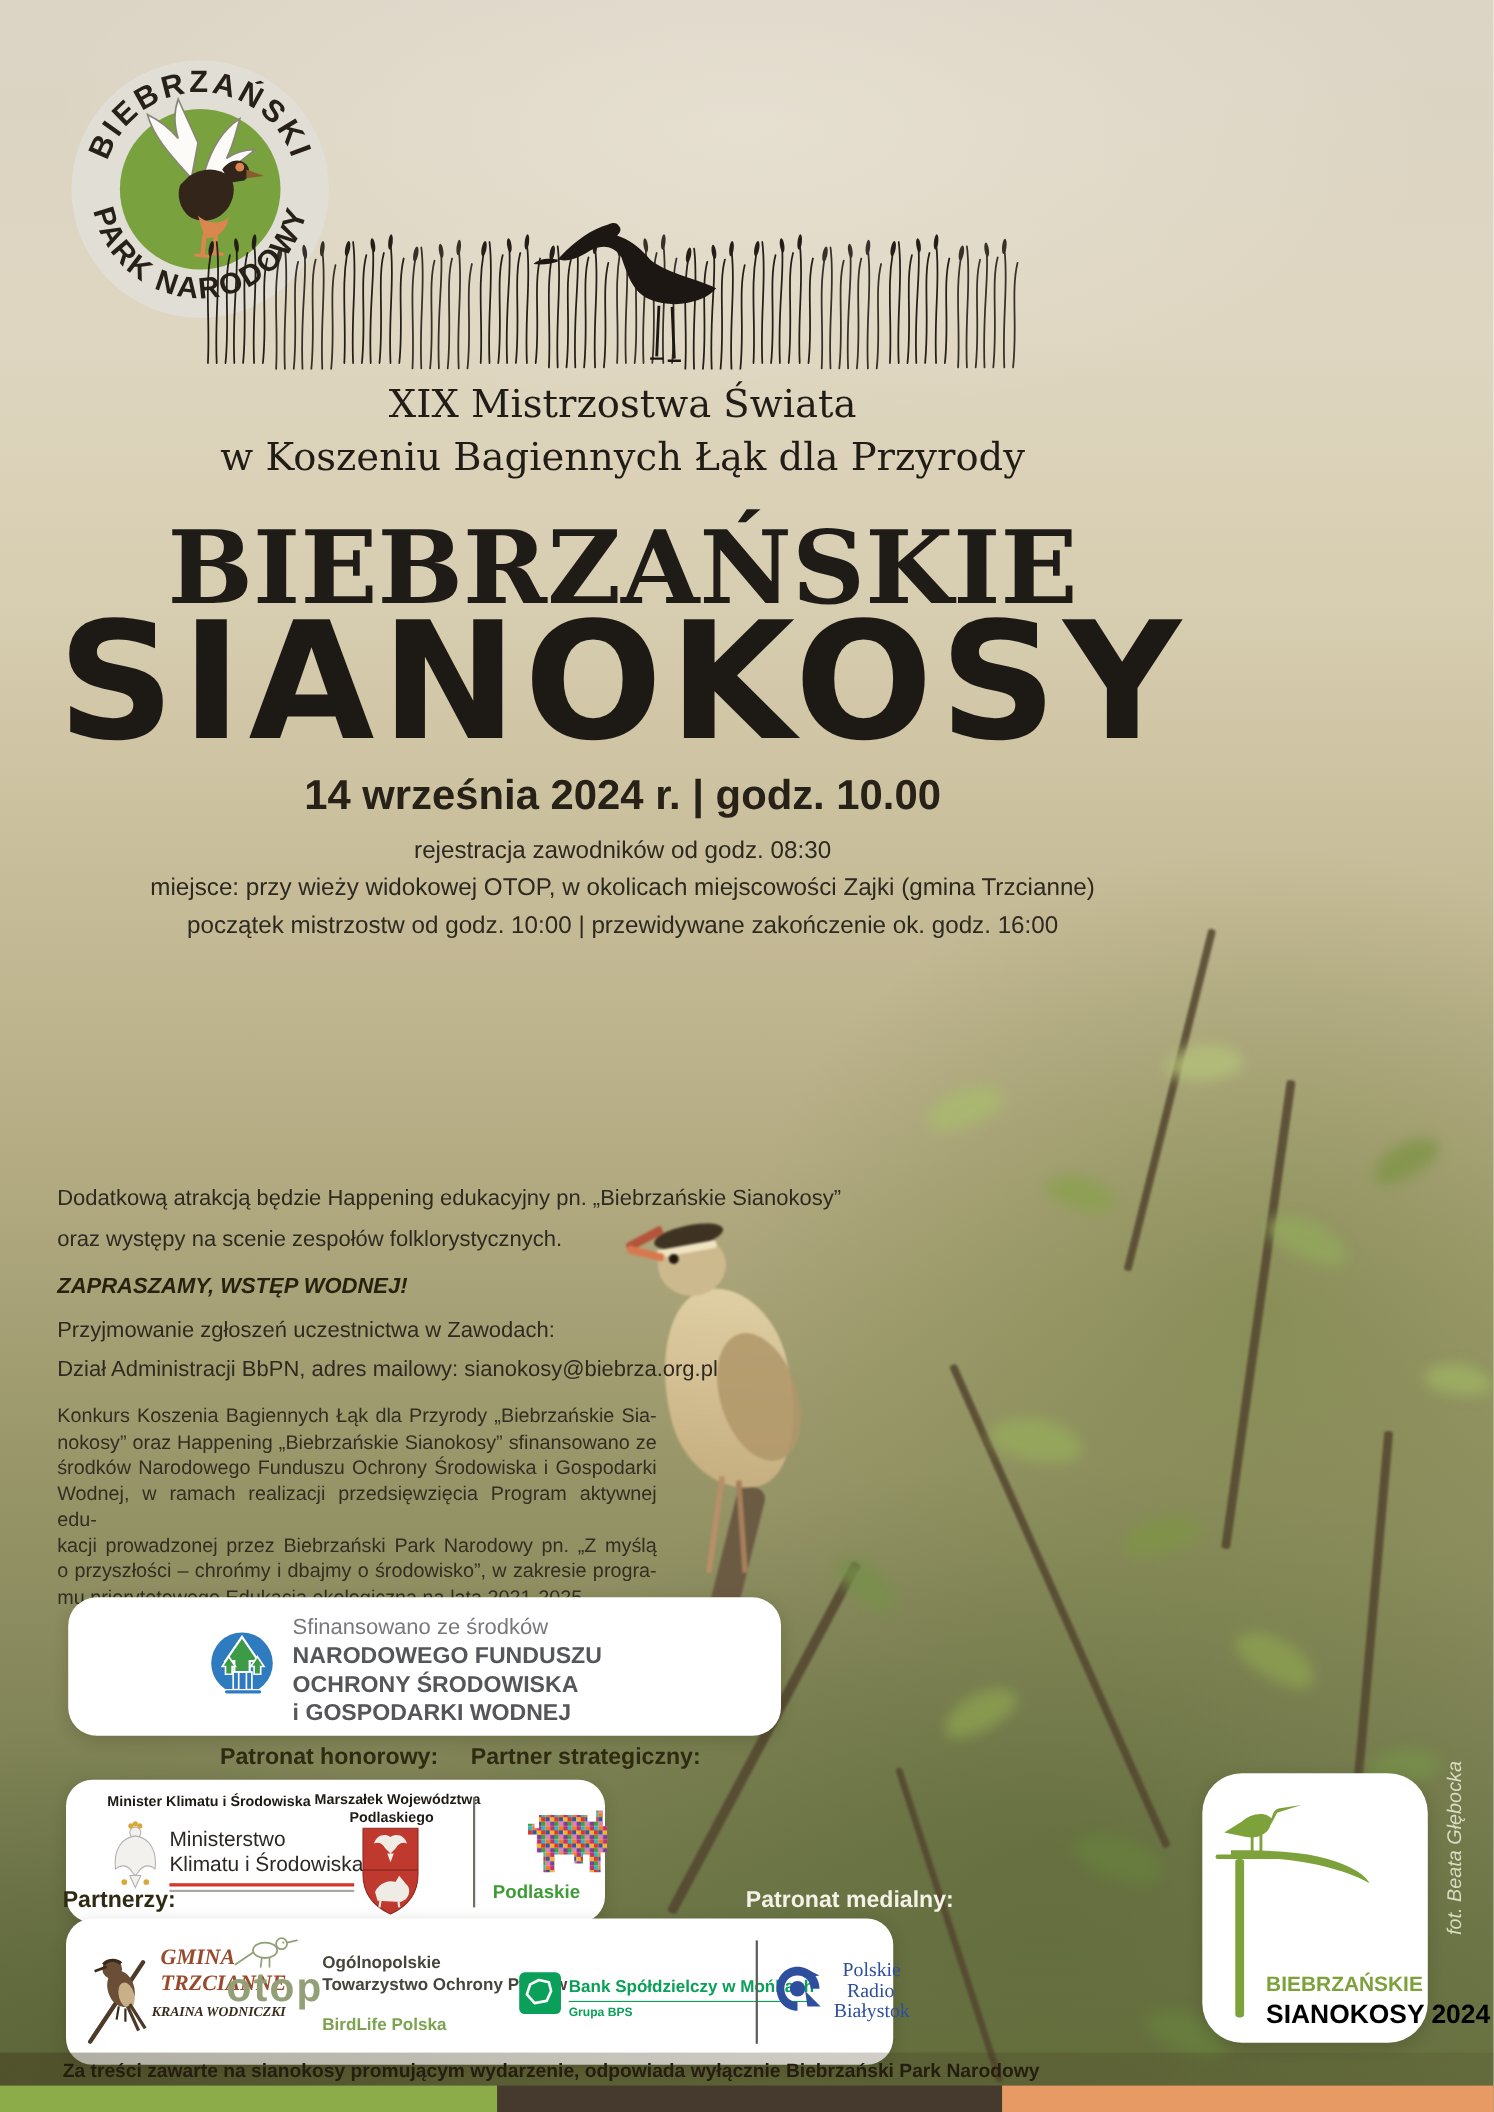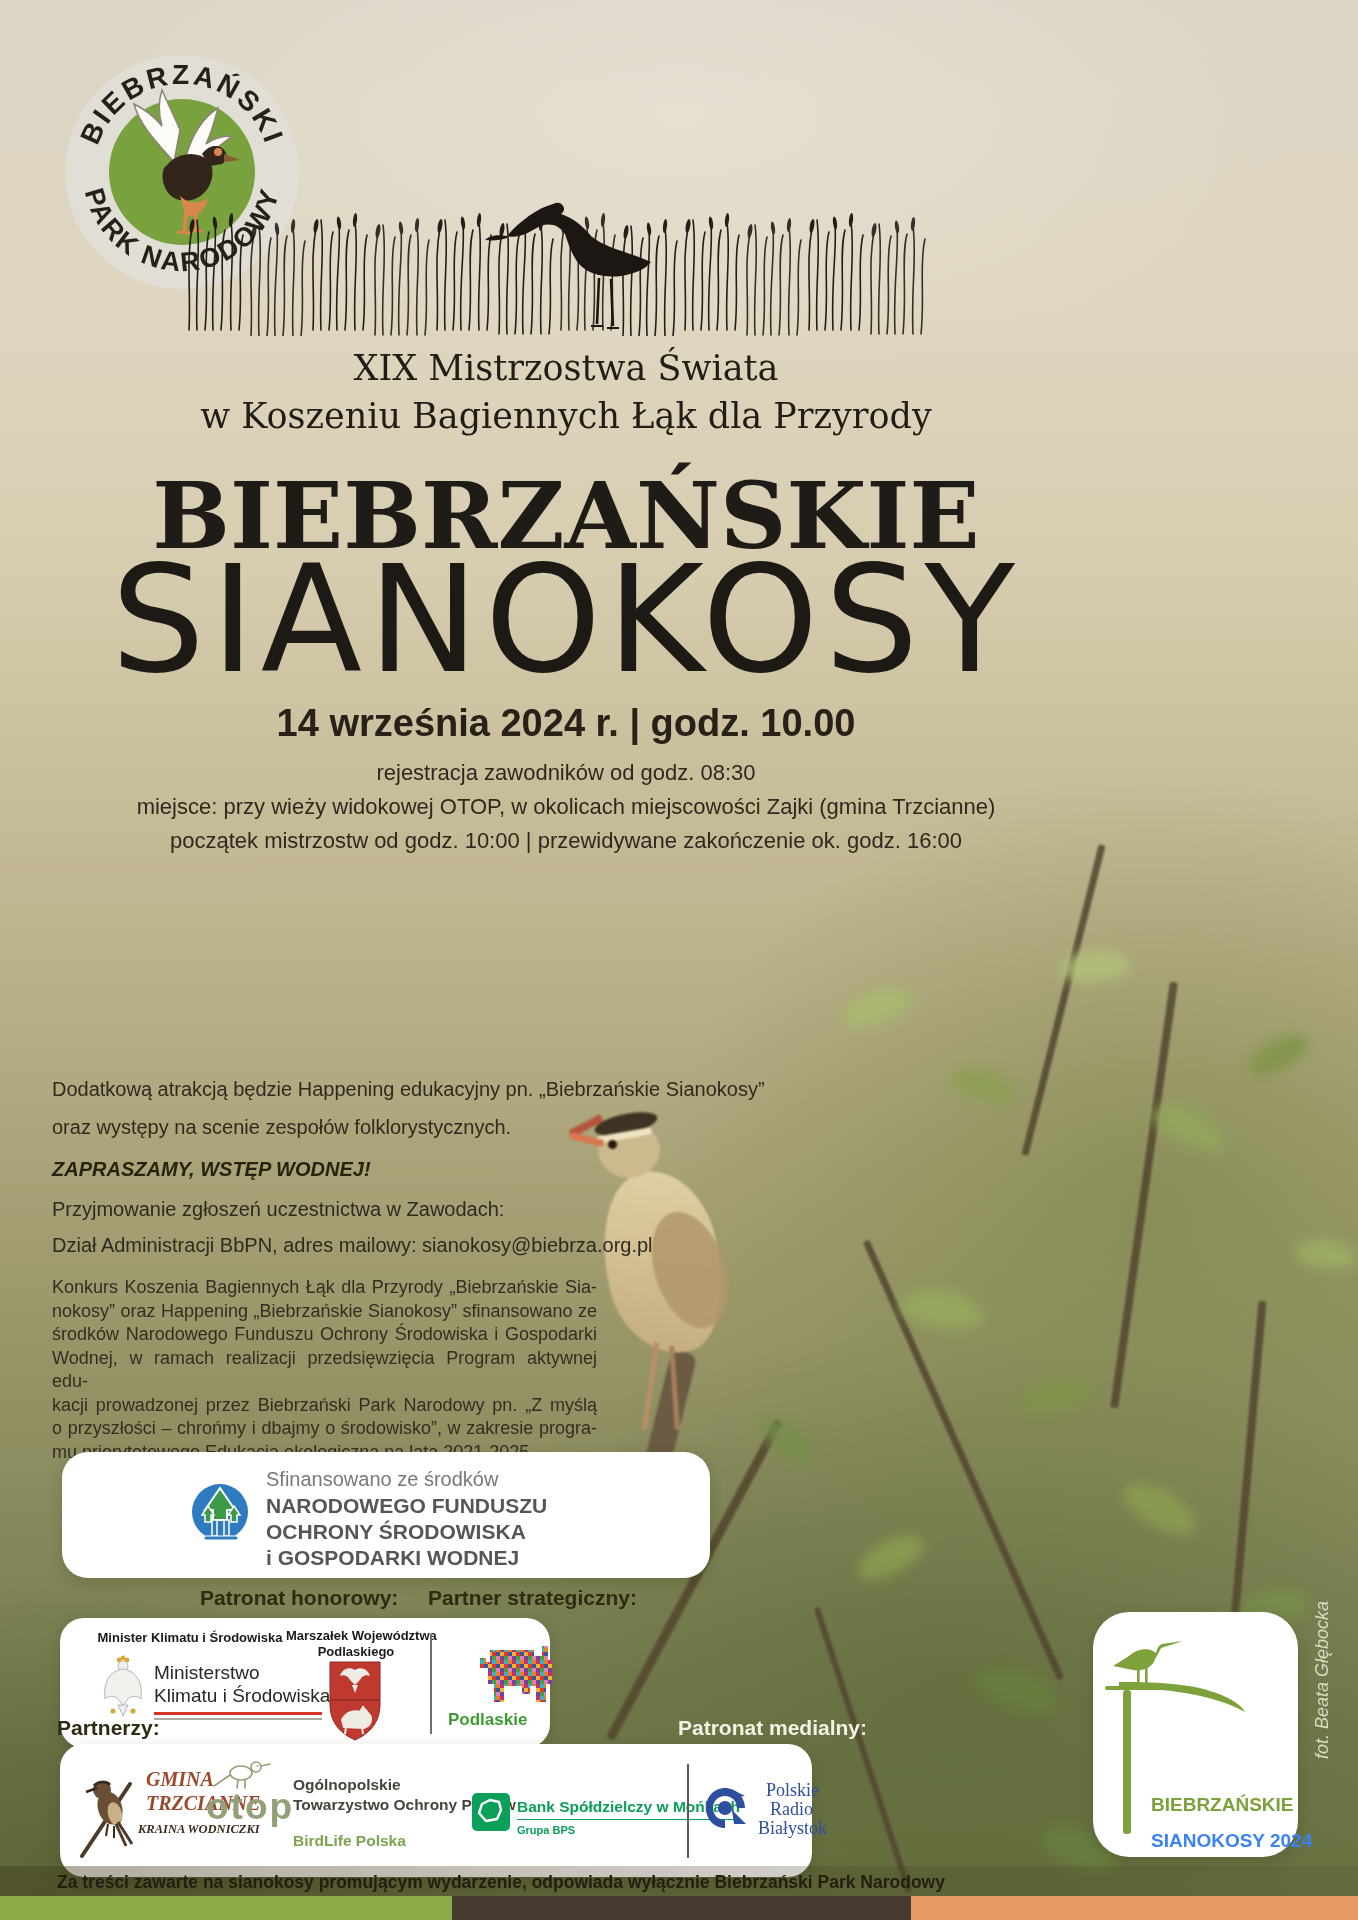--- a/index.html
+++ b/index.html
@@ -126,21 +126,21 @@
       <path d="M322,58 C334,44 352,30 368,26 C372,24 376,24 378,28 C380,30 379,34 376,36 C388,40 398,48 406,58 C420,70 444,74 466,84 C460,92 448,96 436,98 C420,100 404,96 396,88 C388,80 384,68 380,56 C372,44 360,44 348,52 C338,58 330,60 322,58 Z" fill="#1c1713"></path>
       <path d="M322,58 C312,56 304,58 300,62 C308,63 316,62 322,60 Z" fill="#1c1713"></path>
       <path d="M414,100 L412,146 M426,101 L428,148" stroke="#1c1713" stroke-width="2.6"></path>
       <path d="M406,148 L418,148 M422,150 L434,150" stroke="#1c1713" stroke-width="2.2"></path>
     </g>
   </svg>
 
   <div class="abs ctr serifH nw" style="top:348px;font-size:35px;">XIX Mistrzostwa Świata</div>
   <div class="abs ctr serifH nw" style="top:396px;font-size:35px;">w Koszeniu Bagiennych Łąk dla Przyrody</div>
   <div class="abs ctr serifH nw" style="top:462px;font-size:92px;font-weight:bold;color:#1f1b17;">BIEBRZAŃSKIE</div>
-  <div class="abs ctr nw" style="top:546px;font-size:148px;font-weight:normal;letter-spacing:6px;font-family:'DejaVu Sans',sans-serif;color:#1d1915;line-height:1;">SIANOKOSY</div>
+  <div class="abs ctr nw" style="top:546px;font-size:148px;font-weight:bold;letter-spacing:6px;font-family:'DejaVu Sans',sans-serif;color:#1d1915;line-height:1;">SIANOKOSY</div>
 
   <div class="abs ctr nw" style="top:702px;font-size:38px;font-weight:bold;color:#272118;">14 września 2024 r. | godz. 10.00</div>
   <div class="abs ctr nw" style="top:760px;font-size:22px;color:#2e2920;">rejestracja zawodników od godz. 08:30</div>
   <div class="abs ctr nw" style="top:794px;font-size:22px;color:#2e2920;">miejsce: przy wieży widokowej OTOP, w okolicach miejscowości Zajki (gmina Trzcianne)</div>
   <div class="abs ctr nw" style="top:828px;font-size:22px;color:#2e2920;">początek mistrzostw od godz. 10:00 | przewidywane zakończenie ok. godz. 16:00</div>
 
   <div class="abs nw" style="left:52px;top:1078px;font-size:20px;color:#2f2a20;">Dodatkową atrakcją będzie Happening edukacyjny pn. „Biebrzańskie Sianokosy”</div>
   <div class="abs nw" style="left:52px;top:1116px;font-size:20px;color:#2f2a20;">oraz występy na scenie zespołów folklorystycznych.</div>
   <div class="abs nw" style="left:52px;top:1158px;font-size:20px;font-weight:bold;font-style:italic;color:#27220f;">ZAPRASZAMY, WSTĘP WODNEJ!</div>
   <div class="abs nw" style="left:52px;top:1198px;font-size:20px;color:#2f2a20;">Przyjmowanie zgłoszeń uczestnictwa w Zawodach:</div>
@@ -282,21 +282,21 @@
       <g fill="#7da23b">
         <rect x="12" y="74" width="62" height="4" rx="2"></rect>
         <rect x="30" y="78" width="8" height="144" rx="3"></rect>
         <path d="M26,76 C70,76 120,82 152,100 C146,88 120,78 96,74 C70,70 44,70 26,70 Z"></path>
         <path d="M20,54 L36,44 C42,38 54,35 60,39 L63,41 C64,36 66,33 69,32 L90,29 L68,36 C66,40 64,44 62,47 C60,55 50,60 40,58 Z"></path>
         <rect x="44" y="56" width="2.6" height="20"></rect>
         <rect x="52" y="56" width="2.6" height="20"></rect>
       </g>
     </svg>
     <div class="abs nw" style="left:58px;top:182px;font-size:19px;font-weight:bold;color:#7da23b;">BIEBRZAŃSKIE</div>
-    <div class="abs nw" style="left:58px;top:206px;font-size:19px;font-weight:bold;color:#3b82f6;margin-top:12px;">SIANOKOSY 2024</div>
+    <div class="abs nw" style="left:58px;top:206px;font-size:24px;font-weight:bold;color:#000000;">SIANOKOSY 2024</div>
   </div>
 
   <div class="abs nw" style="left:1214px;top:1668px;width:220px;height:24px;text-align:center;font-size:18px;font-style:italic;color:#d8dcc0;transform:rotate(-90deg);">fot. Beata Głębocka</div>
 
   <div class="abs" style="left:0;top:1866px;width:1358px;height:32px;background:linear-gradient(90deg,rgba(62,54,26,.42),rgba(62,54,26,.12));"></div>
   <div class="abs nw" style="left:57px;top:1872px;font-size:17.5px;font-weight:600;color:#241e10;">Za treści zawarte na sianokosy promującym wydarzenie, odpowiada wyłącznie Biebrzański Park Narodowy</div>
 
   <div class="abs" style="left:0;top:1896px;width:452px;height:24px;background:#8cab49;"></div>
   <div class="abs" style="left:452px;top:1896px;width:459px;height:24px;background:#46392e;"></div>
   <div class="abs" style="left:911px;top:1896px;width:447px;height:24px;background:#e89a64;"></div>

